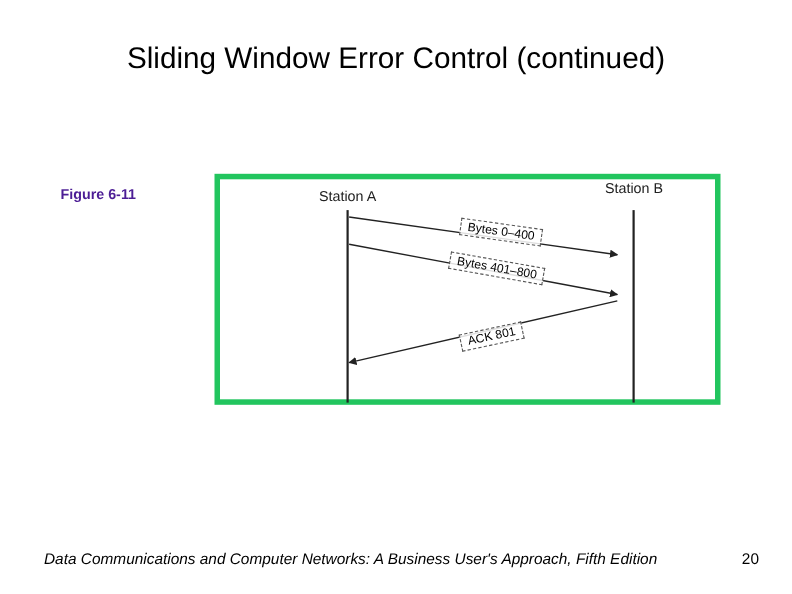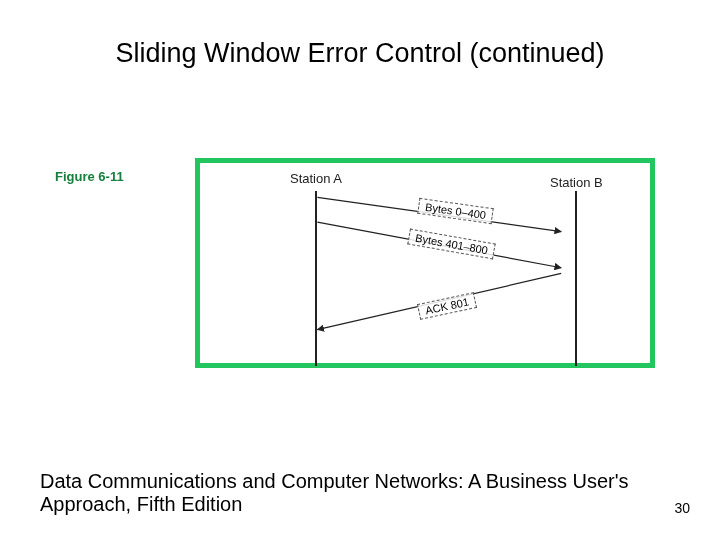--- a/index.html
+++ b/index.html
@@ -31,21 +31,21 @@
     position: absolute;
     left: 0;
     top: 10px;
     width: 130px;
     font-size: 13px;
     line-height: 1.35;
     color: #444;
   }
   .caption .fig-label {
     font-weight: bold;
-    color: #15803d;
+    color: #4c1d95;
     display: block;
     margin-bottom: 2px;
   }
   .caption .fig-desc {
     font-style: italic;
     color: #555;
   }
   .diagram-box {
     position: absolute;
     left: 140px;
@@ -78,22 +78,23 @@
     font-size: 11px;
     padding: 1px 6px;
     white-space: nowrap;
     transform-origin: center center;
   }
   .footer {
     position: absolute;
     bottom: 24px;
     left: 40px;
     width: 640px;
-    font-size: 20px;
+    font-size: 14px;
     color: #000;
+    font-style: italic;
   }
   .page-num {
     position: absolute;
     bottom: 24px;
     right: 30px;
     font-size: 14px;
     color: #000;
   }
 </style>
 </head>
@@ -101,21 +102,21 @@
 
 <div class="title">Sliding Window Error Control (continued)</div>
 
 <div class="figure-area">
   <div class="caption">
     <span class="fig-label">Figure 6-11</span>
   </div>
 
   <div class="diagram-box">
     <div class="station-label" style="left:90px; top:8px;">Station A</div>
-    <div class="station-label" style="left:350px; top:12px;">Station B</div>
+    <div class="station-label" style="left:350px; top:0;">Station B</div>
 
     <div class="timeline" style="left:115px; top:28px; height:175px;"></div>
     <div class="timeline" style="left:375px; top:28px; height:175px;"></div>
 
     <svg class="arrows" viewBox="0 0 460 210">
       <defs>
         <marker id="ah" viewBox="0 0 10 10" refX="9" refY="5" markerWidth="6" markerHeight="6" orient="auto">
           <path d="M0,0 L10,5 L0,10 z" fill="#222"></path>
         </marker>
       </defs>
@@ -127,13 +128,13 @@
       <line x1="373" y1="116" x2="117" y2="175" stroke="#222" stroke-width="1.3" marker-end="url(#ah)"></line>
     </svg>
 
     <div class="msg-box" style="left:218px; top:40px; transform: rotate(8deg);">Bytes 0–400</div>
     <div class="msg-box" style="left:208px; top:73px; transform: rotate(10deg);">Bytes 401–800</div>
     <div class="msg-box" style="left:218px; top:135px; transform: rotate(-12deg);">ACK 801</div>
   </div>
 </div>
 
 <div class="footer">Data Communications and Computer Networks: A Business User's Approach, Fifth Edition</div>
-<div class="page-num">30</div>
+<div class="page-num">20</div>
 
 </body></html>

